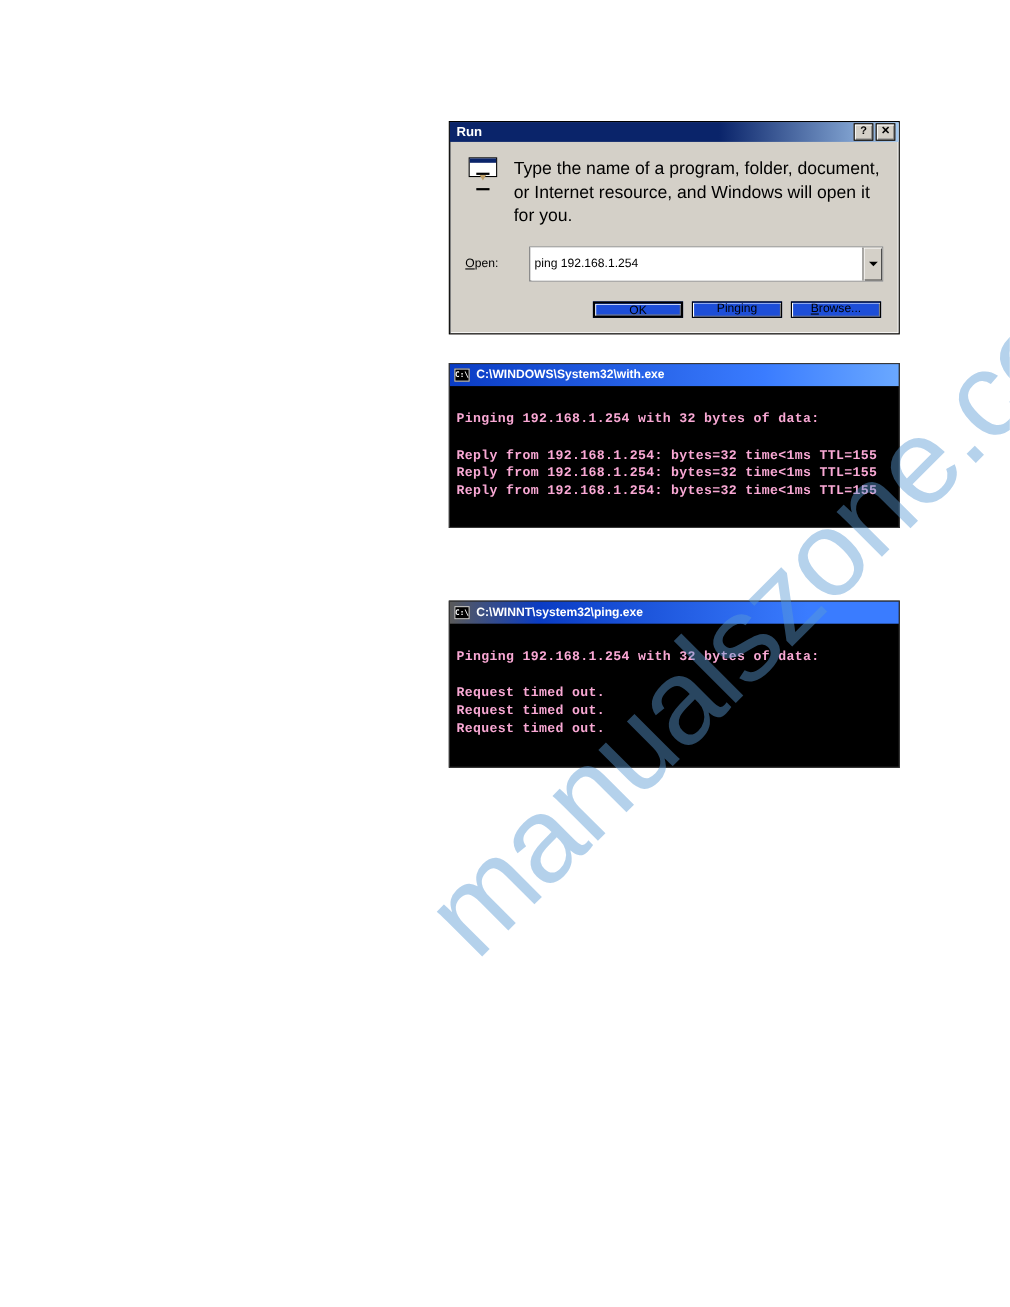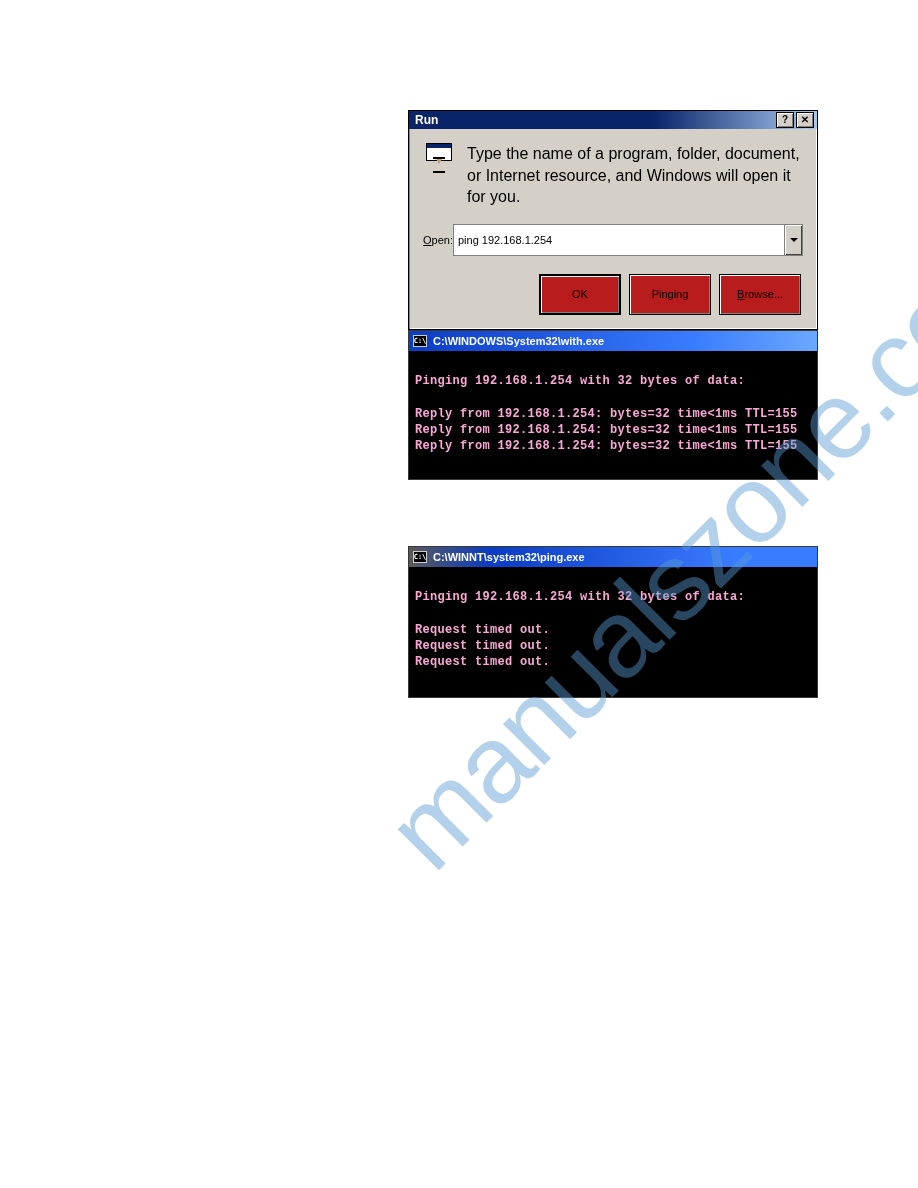--- a/index.html
+++ b/index.html
@@ -103,21 +103,21 @@
     border-top: 5px solid #c0a068;
   }
   .run-desc {
     font-size: 16px;
     color: #000;
     line-height: 1.35;
   }
   .open-row {
     display: flex;
     align-items: center;
-    gap: 0;
+    gap: 28px;
     margin-bottom: 18px;
     justify-content: flex-end;
   }
   .open-label { font-size: 11px; }
   .open-label .u { text-decoration: underline; }
   .combo {
     flex: 1;
     display: flex;
     border: 1px solid #808080;
     box-shadow: inset 1px 1px 0 #000, inset -1px -1px 0 #fff;
@@ -147,22 +147,22 @@
     border-top: 4px solid #000;
   }
   .button-row {
     display: flex;
     justify-content: flex-end;
     gap: 8px;
     padding: 0 2px 4px 0;
   }
   .win-btn {
     min-width: 82px;
-    height: 41px;
-    background: #b91c1c;
+    height: 15px;
+    background: #1d4ed8;
     border: 1px solid #000;
     box-shadow: inset 1px 1px 0 #fff, inset -1px -1px 0 #808080;
     font-family: inherit;
     font-size: 11px;
     text-align: center;
     padding: 0 6px;
   }
   .win-btn.default {
     border: 2px solid #000;
     box-shadow: inset 1px 1px 0 #fff, inset -1px -1px 0 #808080;

